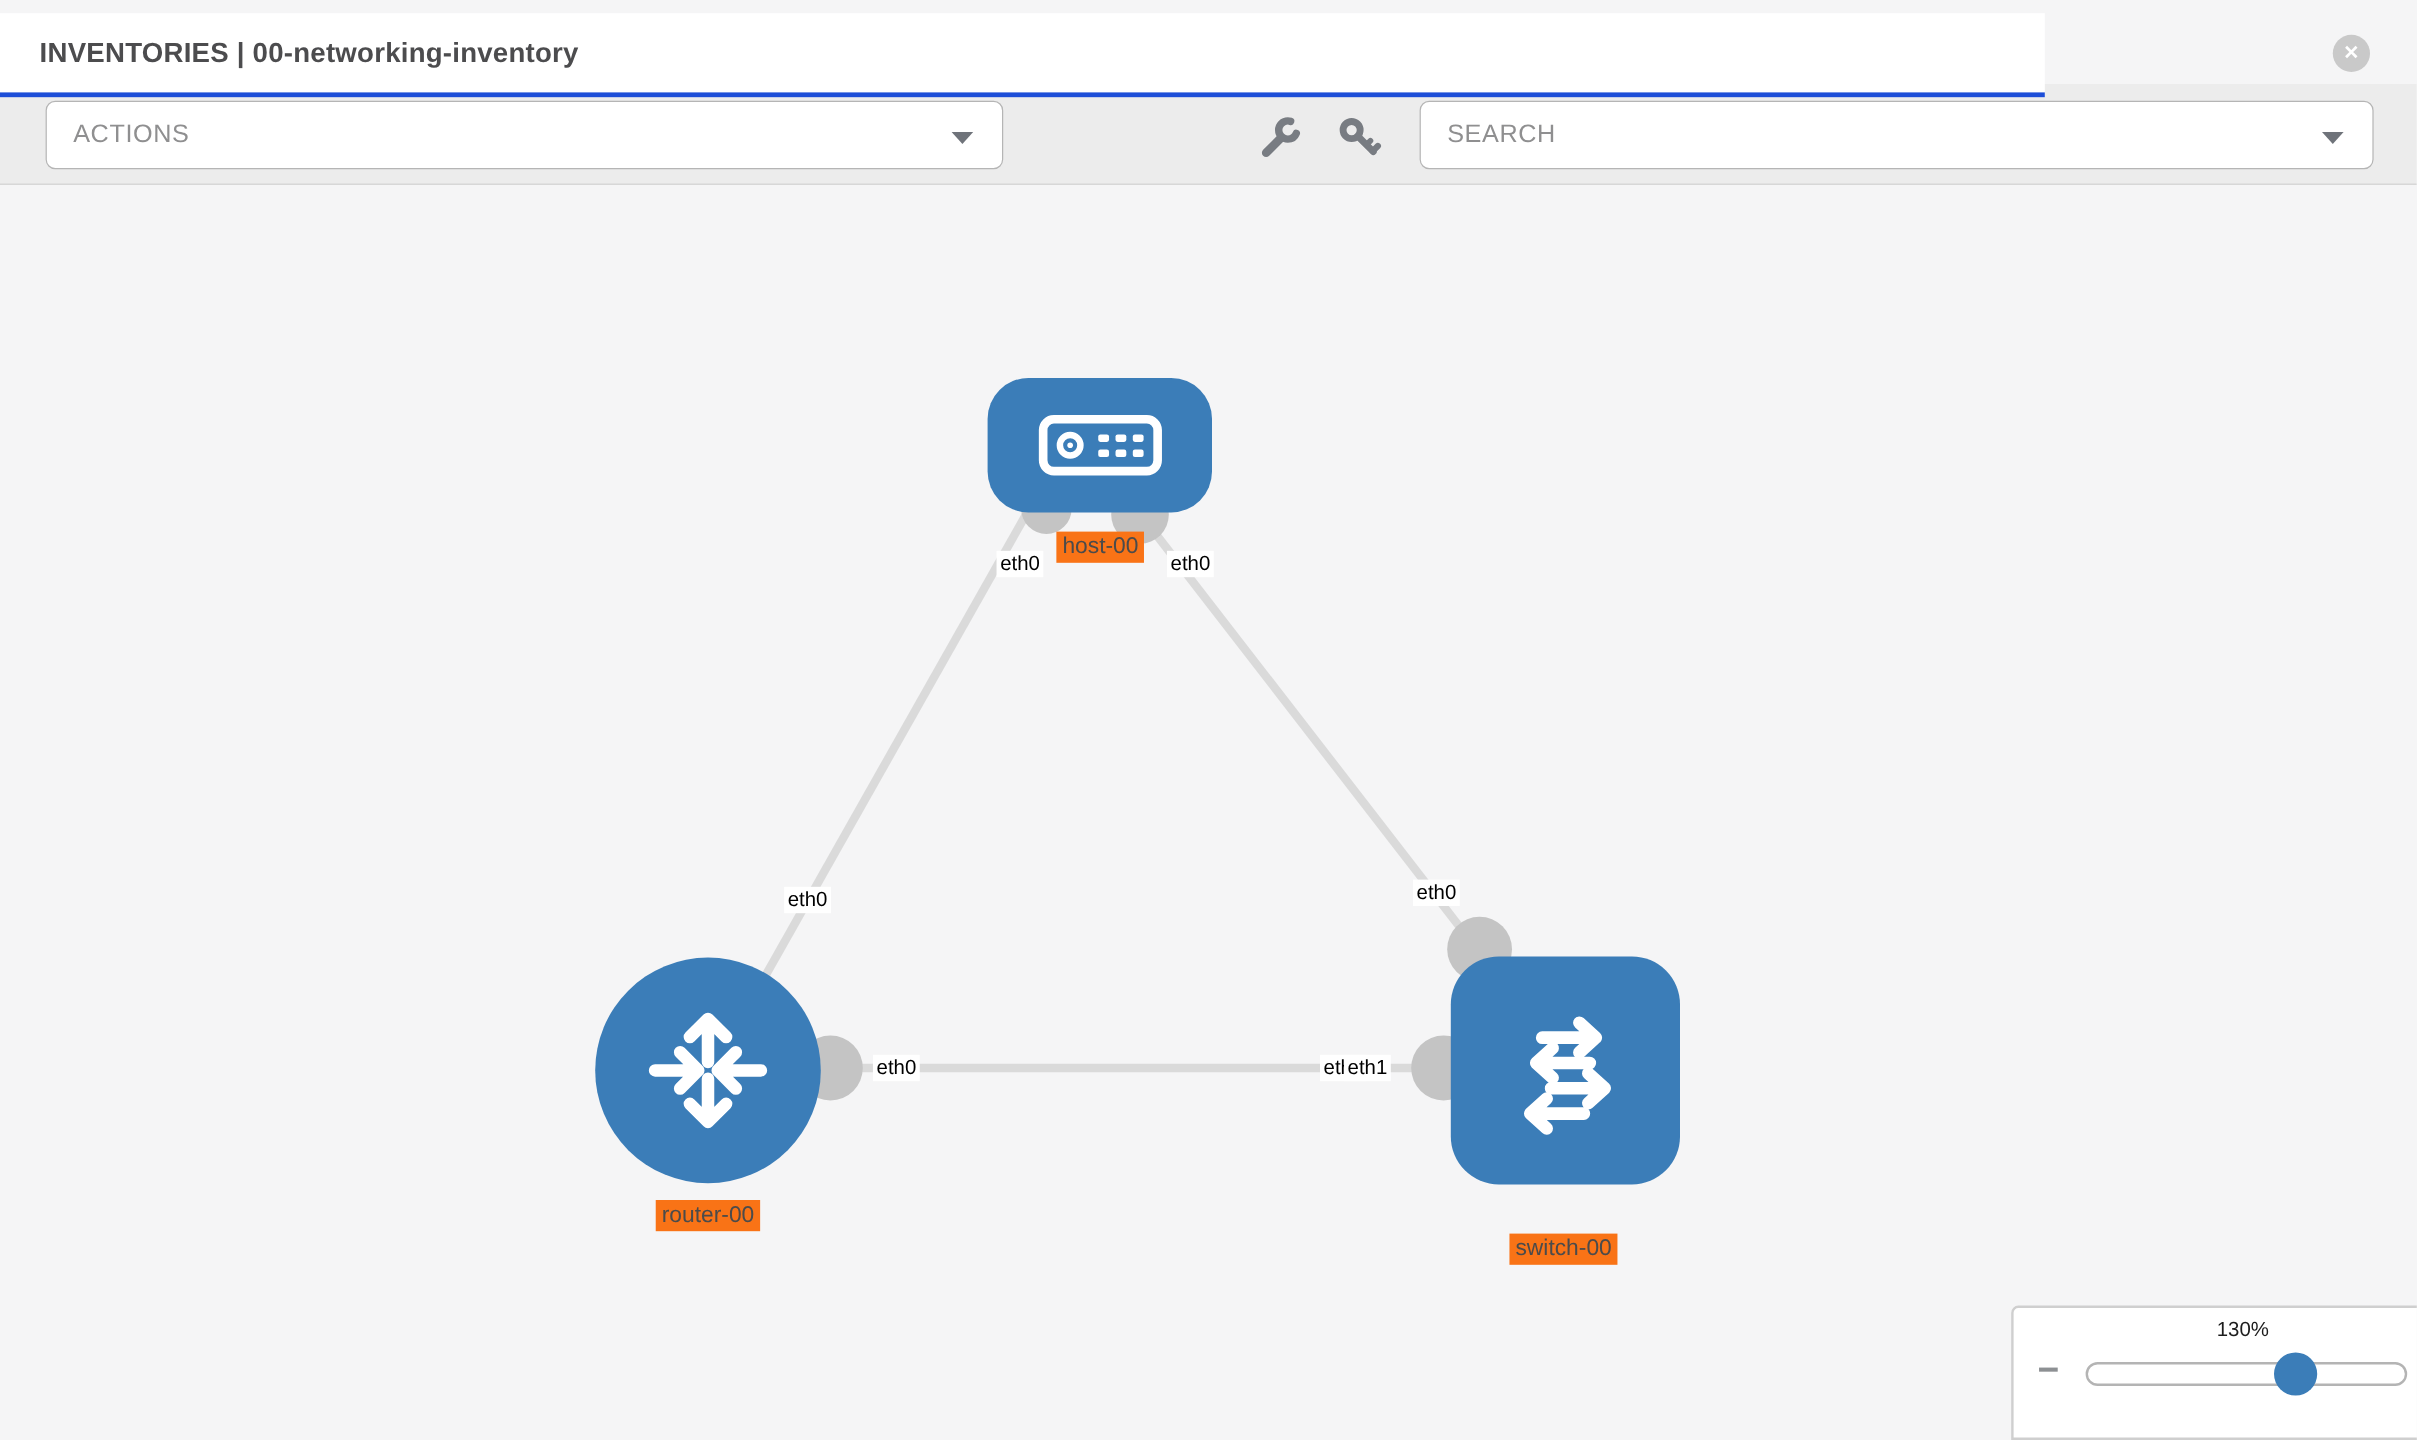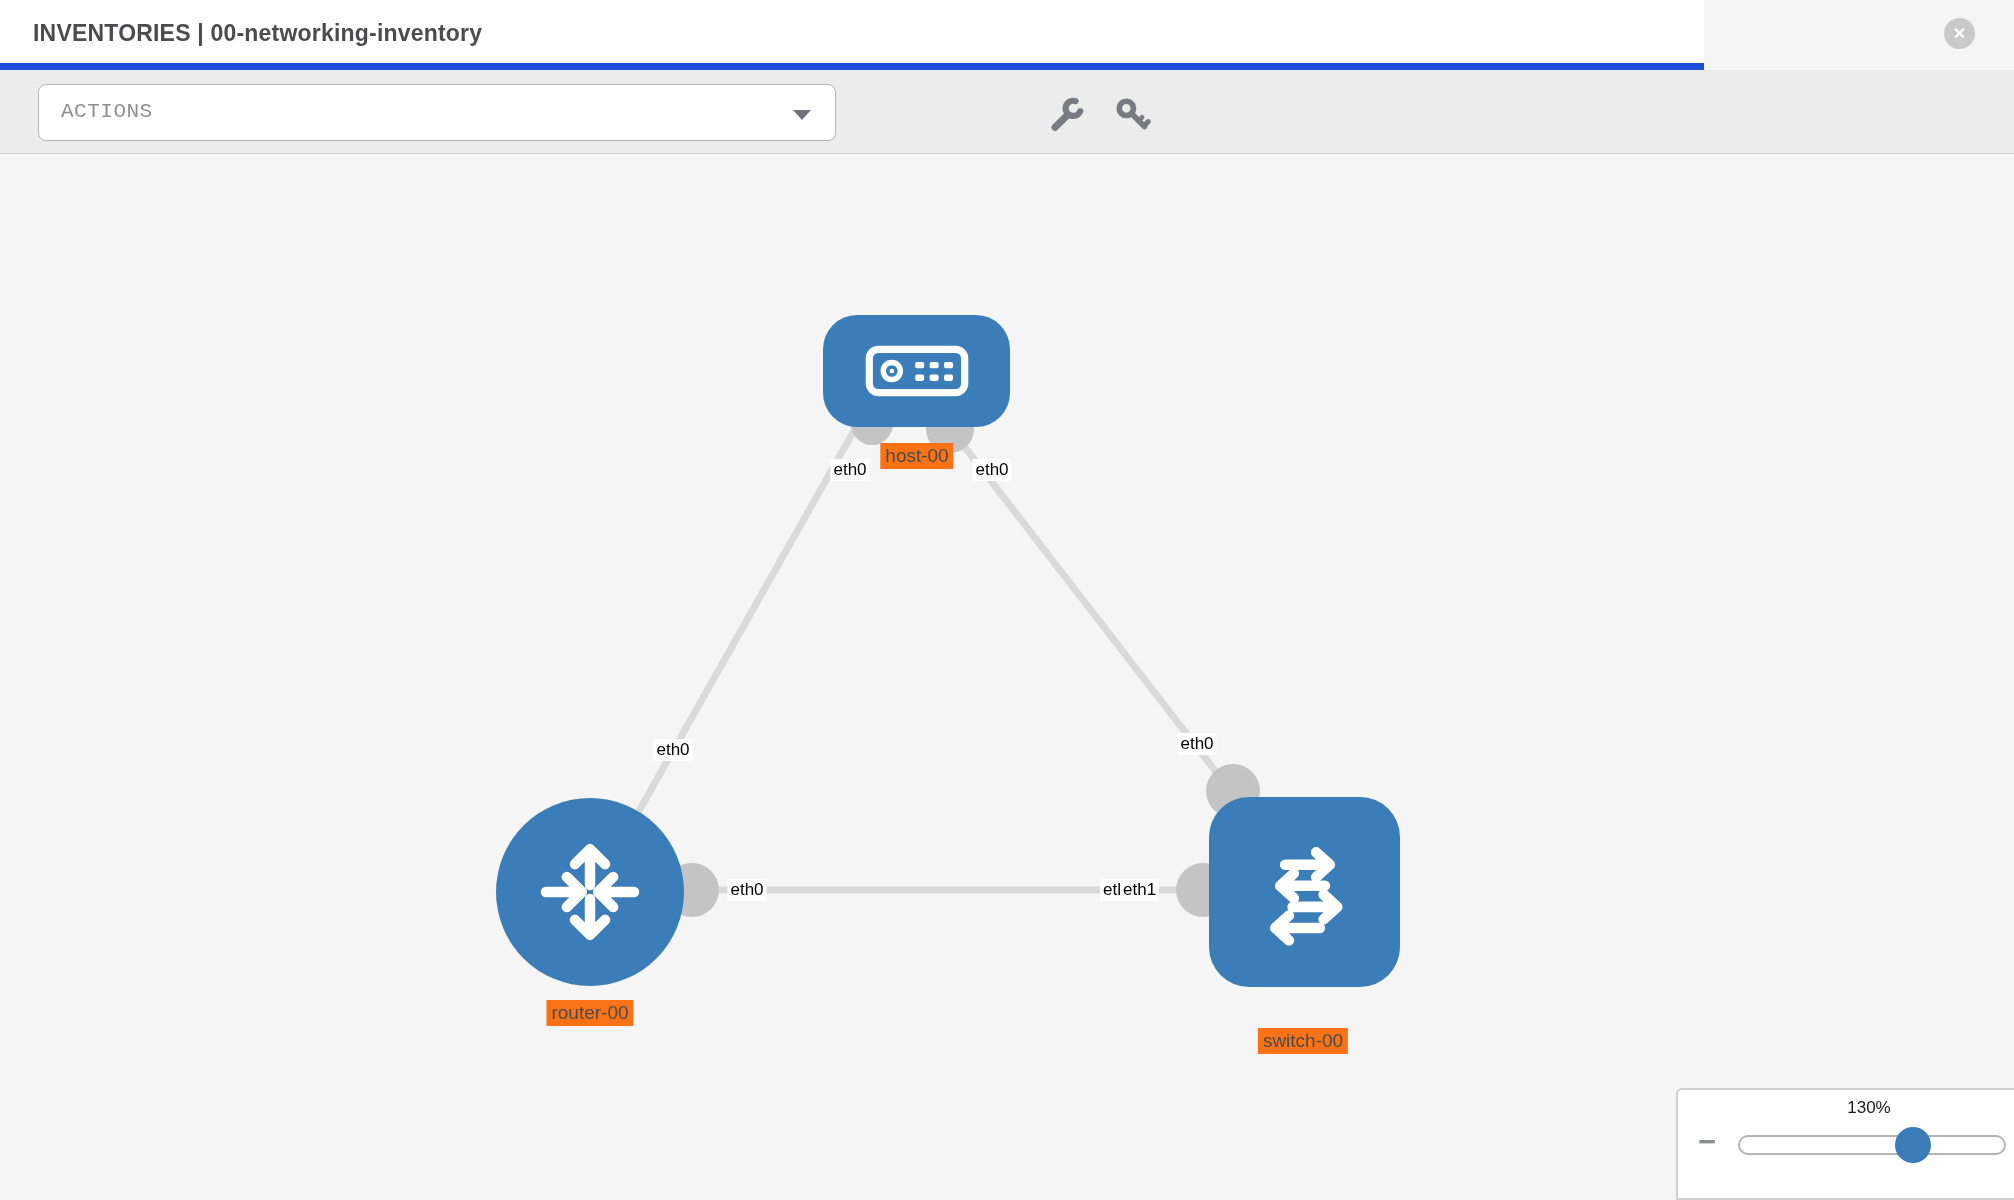--- a/index.html
+++ b/index.html
@@ -6,22 +6,22 @@
   html,body { width:2014px; height:1200px; }
   body {
     position:relative;
     font-family:"Liberation Sans", sans-serif;
     background:#f5f5f6;
     overflow:hidden;
   }
 
   
   .header {
-    position:absolute; left:0; top:0; width:1704px; height:70px;
-    background:#ffffff; border-bottom:7px solid #1d4ed8; z-index:30;
+    position:absolute; left:0; top:11px; width:1704px; height:70px;
+    background:#ffffff; border-bottom:4px solid #1d4ed8; z-index:30;
   }
   .header-title {
     position:absolute; left:33px; top:20px;
     font-size:23px; font-weight:bold; color:#4c4c4e; letter-spacing:0.2px;
   }
   .close-btn {
     position:absolute; left:1944px; top:18px; width:31px; height:31px;
     border:none; border-radius:50%; background:#c9c9c9; cursor:pointer;
     color:#ffffff; font-size:16px; font-weight:bold; line-height:31px; text-align:center;
   }
@@ -31,21 +31,21 @@
     position:absolute; left:0; top:70px; width:2014px; height:84px;
     background:#ececec; border-bottom:1px solid #d2d2d2; z-index:29;
   }
   .select-box {
     position:absolute; top:14px; height:57px;
     background:#ffffff; border:1px solid #b5b5b5; border-radius:8px;
     cursor:pointer;
   }
   .select-box .select-label {
     position:absolute; left:22px; top:15px;
-    font-size:21px; color:#8f8f90; letter-spacing:0.5px;font-family:Liberation Mono, monospace;
+    font-size:21px; color:#8f8f90; letter-spacing:0.5px;
   }
   .caret {
     position:absolute; right:24px; top:25px;
     width:0; height:0;
     border-left:9px solid transparent; border-right:9px solid transparent;
     border-top:10px solid #6f737a;
   }
   .actions-box { left:38px;  width:798px; }
   .search-box  { left:1183px; width:795px; }
   .tool-icon { position:absolute; top:26px; cursor:pointer; }
@@ -177,20 +177,24 @@
     <circle cx="26.5" cy="13" r="8" fill="none" stroke="#787c82" stroke-width="6.5" stroke-dasharray="37 13.3" stroke-dashoffset="-3" stroke-linecap="round"></circle>
   </svg>
 
   <svg class="tool-icon key" width="38" height="38" viewBox="0 0 40 40">
     <circle cx="13" cy="13" r="7.5" fill="none" stroke="#787c82" stroke-width="6"></circle>
     <line x1="18.5" y1="18.5" x2="32" y2="32" stroke="#787c82" stroke-width="6" stroke-linecap="round"></line>
     <line x1="31.5" y1="31.5" x2="36" y2="27" stroke="#787c82" stroke-width="5.5" stroke-linecap="round"></line>
     <line x1="26" y1="26" x2="29.5" y2="22.5" stroke="#787c82" stroke-width="5" stroke-linecap="round"></line>
   </svg>
 
+  <div class="select-box search-box">
+    <span class="select-label">SEARCH</span>
+    <span class="caret"></span>
+  </div>
 </div>
 
 <div class="zoom-panel">
   <span class="zoom-level">130%</span>
   <button class="zoom-minus">−</button>
   <div class="zoom-track"></div>
   <div class="zoom-thumb"></div>
   <button class="zoom-plus">+</button>
 </div>
 

